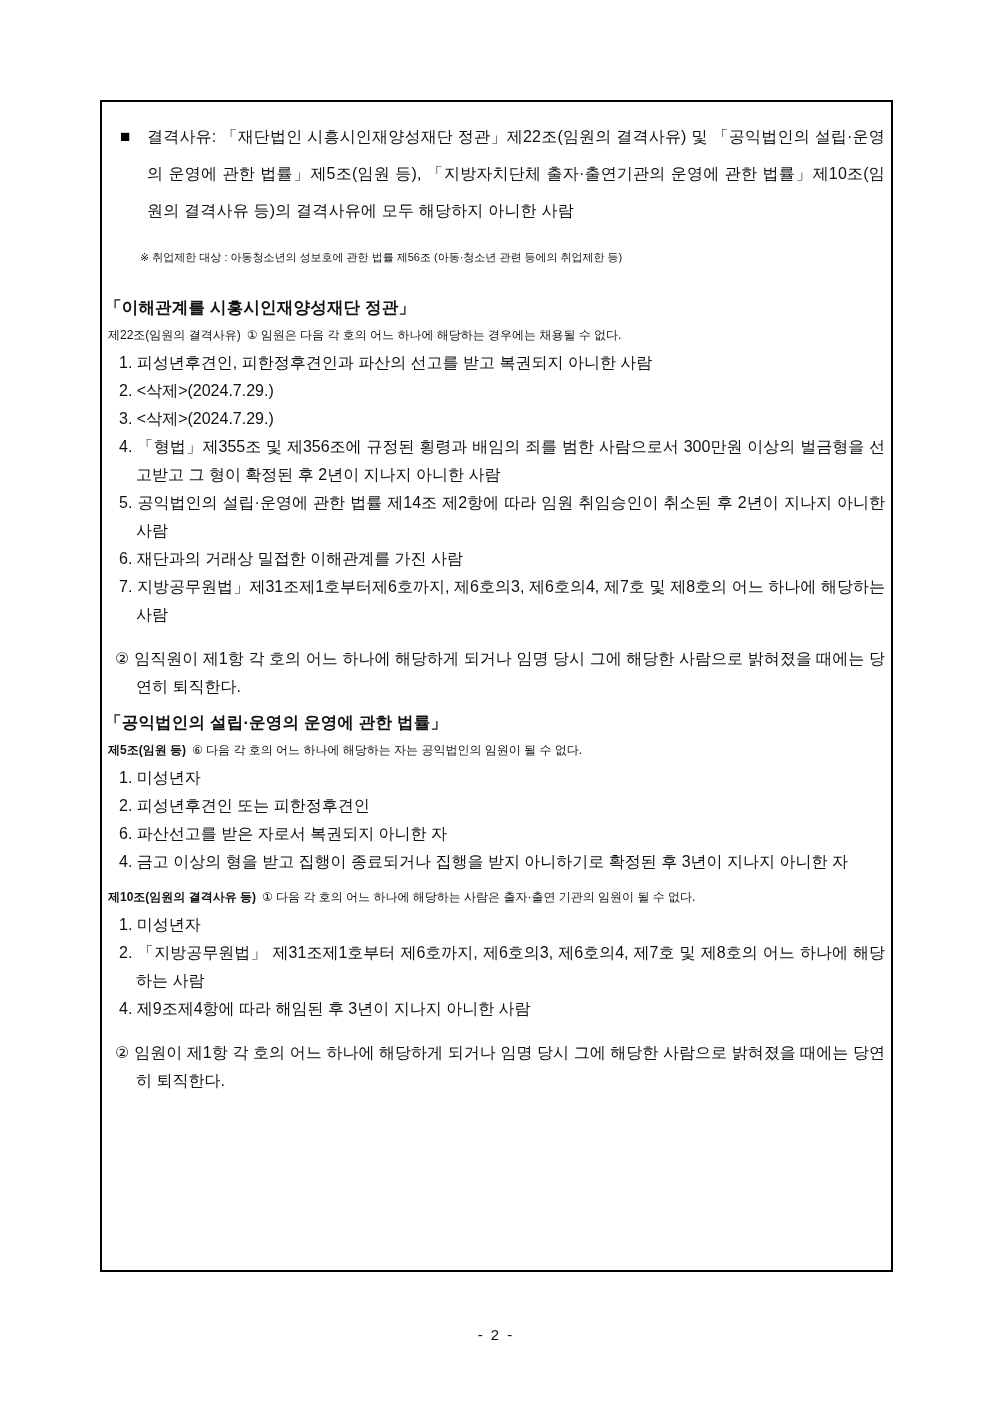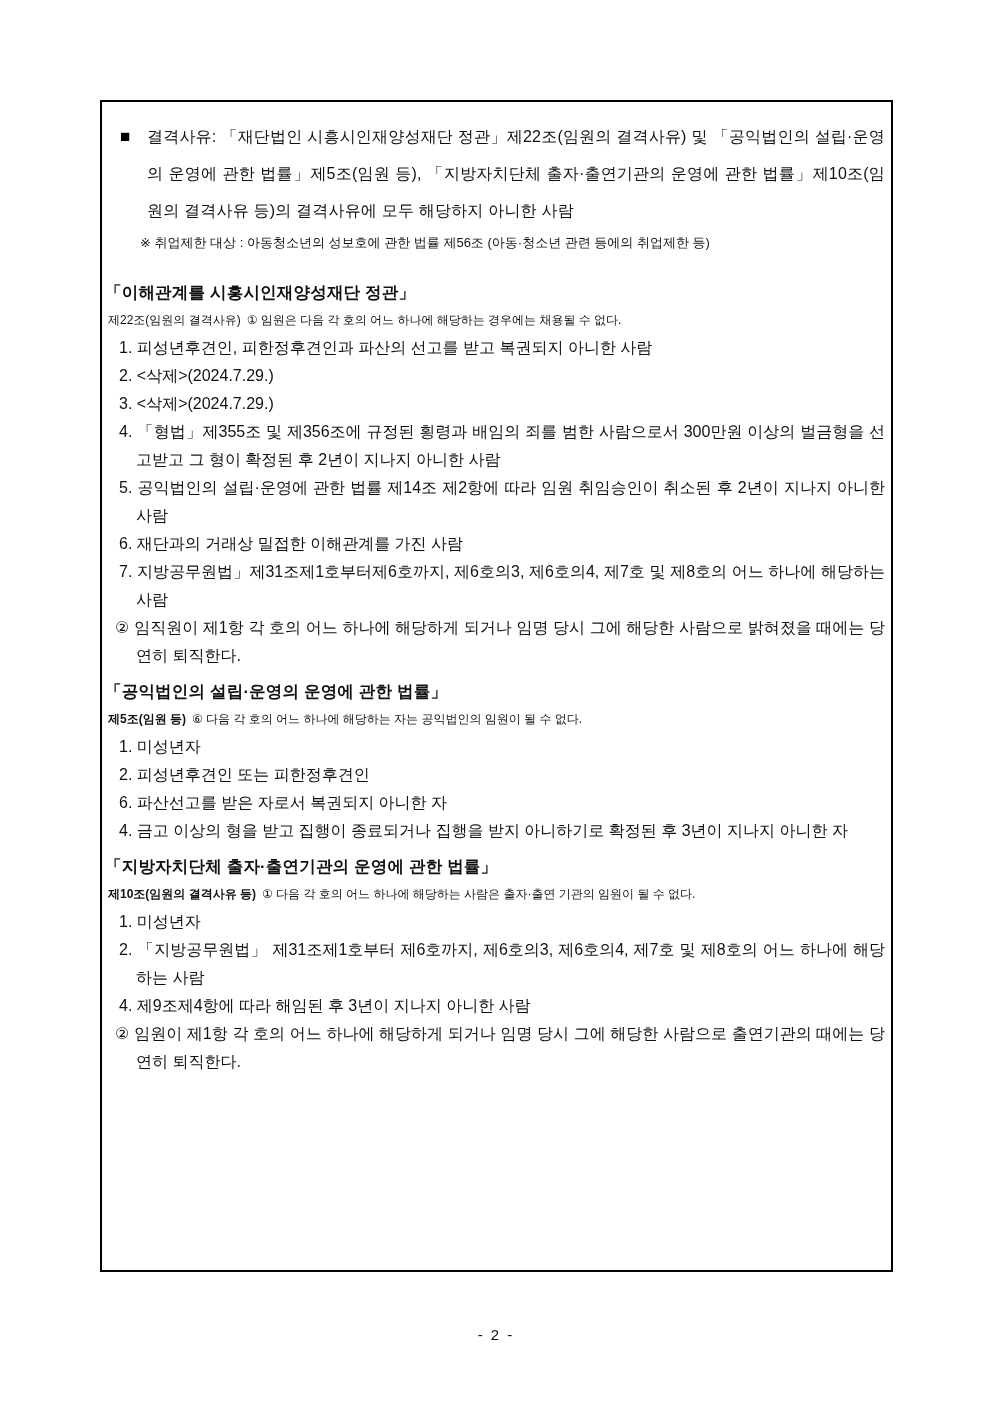--- a/index.html
+++ b/index.html
@@ -41,23 +41,23 @@
   }
   .header-col { flex: 1; }
   .header-text {
     font-size: 16px;
     line-height: 37px;
     text-align: justify;
     word-break: break-all;
     letter-spacing: 0.2px;
   }
   .header-note {
-    font-size: 13px;
+    font-size: 11px;
     line-height: 23px;
-    margin-top: 2px;
+    margin-top: 17px;
     margin-left: -7px;
     text-align: justify;
     word-break: break-all;
   }
   
   .section { margin-top: 7px; }
   .section-title {
     font-size: 16.5px;
     font-weight: bold;
     line-height: 28px;
@@ -83,20 +83,21 @@
     text-indent: -17px;
   }
   .closing {
     font-size: 16px;
     line-height: 28px;
     text-align: justify;
     word-break: break-all;
     margin-left: 10px;
     padding-left: 21px;
     text-indent: -21px;
+    margin-top: 16px;
   }
   
   .page-number {
     position: absolute;
     left: 0;
     right: 0;
     top: 1326px;
     text-align: center;
     font-size: 15px;
     letter-spacing: 2px;
@@ -138,27 +139,26 @@
       <p class="article-para"><span class="article-heading">제5조(임원 등)</span><span class="article-intro">⑥ 다음 각 호의 어느 하나에 해당하는 자는 공익법인의 임원이 될 수 없다.</span></p>
       <ul class="items">
         <li class="item">1. 미성년자</li>
         <li class="item">2. 피성년후견인 또는 피한정후견인</li>
         <li class="item">6. 파산선고를 받은 자로서 복권되지 아니한 자</li>
         <li class="item">4. 금고 이상의 형을 받고 집행이 종료되거나 집행을 받지 아니하기로 확정된 후 3년이 지나지 아니한 자</li>
       </ul>
     </div>
 
     <div class="section">
-      <div class="section-title">「지방자치단체 출자·출연기관의 운영에 관한 법률」</div>
       <p class="article-para"><span class="article-heading">제10조(임원의 결격사유 등)</span><span class="article-intro">① 다음 각 호의 어느 하나에 해당하는 사람은 출자·출연 기관의 임원이 될 수 없다.</span></p>
       <ul class="items">
         <li class="item">1. 미성년자</li>
         <li class="item">2. 「지방공무원법」 제31조제1호부터 제6호까지, 제6호의3, 제6호의4, 제7호 및 제8호의 어느 하나에 해당하는 사람</li>
         <li class="item">4. 제9조제4항에 따라 해임된 후 3년이 지나지 아니한 사람</li>
       </ul>
-      <p class="closing">② 임원이 제1항 각 호의 어느 하나에 해당하게 되거나 임명 당시 그에 해당한 사람으로 출연기관의 때에는 당연히 퇴직한다.</p>
+      <p class="closing">② 임원이 제1항 각 호의 어느 하나에 해당하게 되거나 임명 당시 그에 해당한 사람으로 밝혀졌을 때에는 당연히 퇴직한다.</p>
     </div>
 
   </div>
 
   <div class="page-number">- 2 -</div>
 
 </div>
 
 </body></html>

